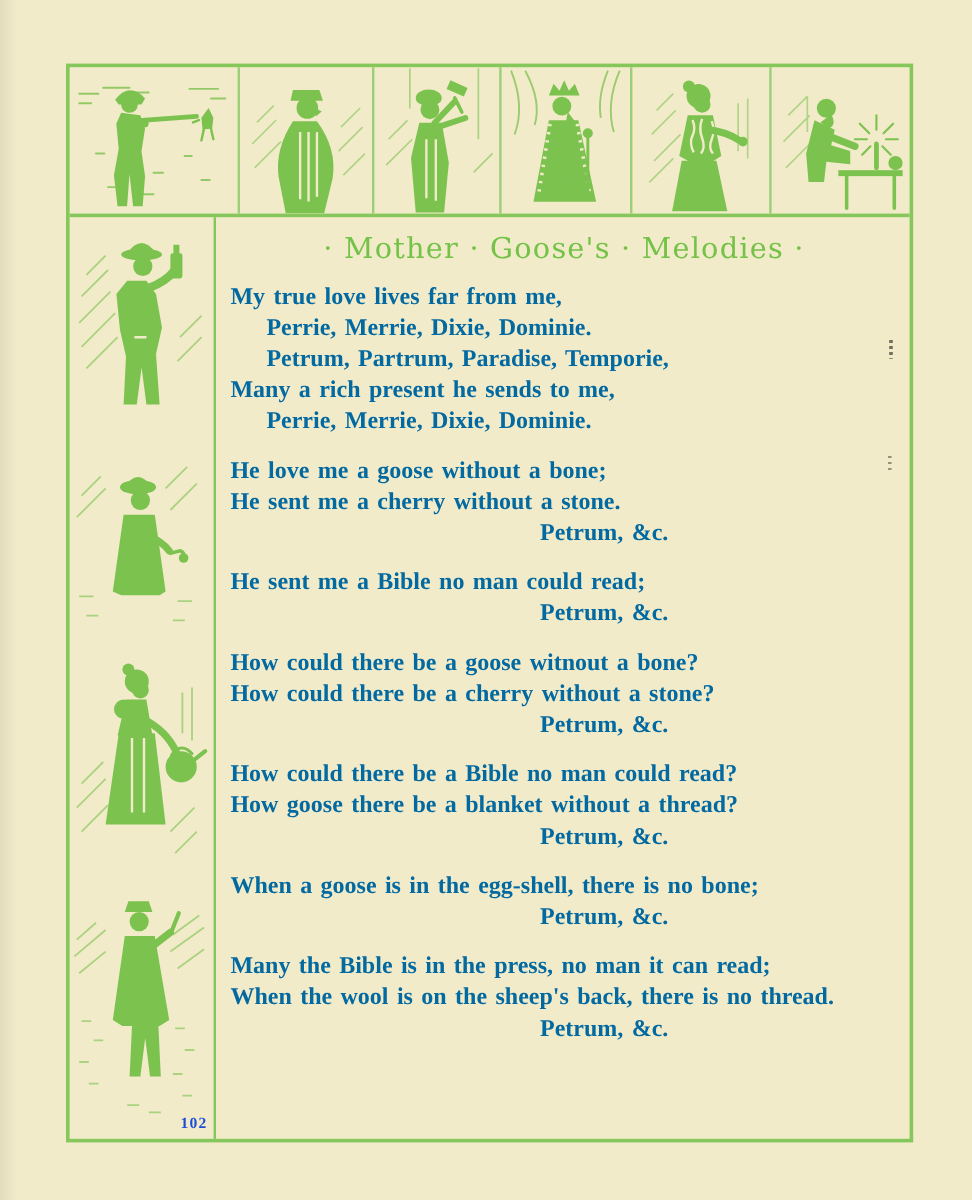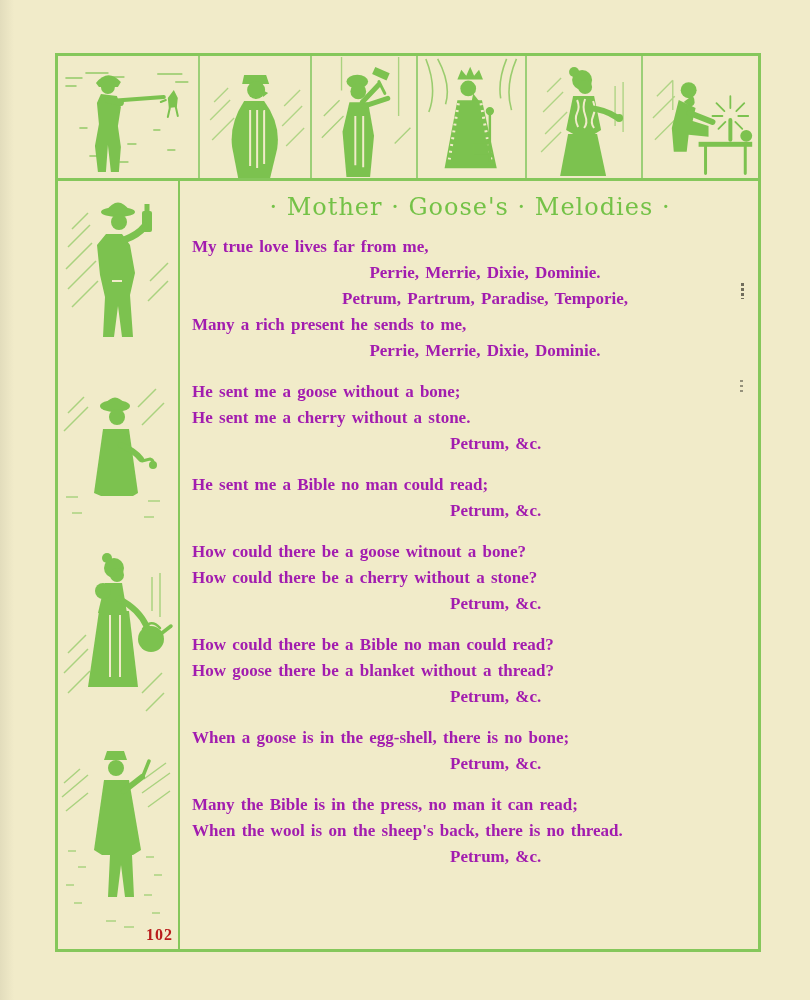--- a/index.html
+++ b/index.html
@@ -14,29 +14,29 @@
   .panel{position:relative;height:122px;border-right:2px solid #9ccf78;}
   .panel:last-child{border-right:none;}
   .panel svg{position:absolute;left:0;top:0;width:100%;height:100%;}
   .art{color:#7cc24f;}
   
   .lower{display:flex;height:768px;}
   .sidebar{position:relative;width:122px;border-right:2px solid #85c75b;box-sizing:border-box;
     display:flex;flex-direction:column;justify-content:space-between;padding:4px 0 26px 0;}
   .vignette{position:relative;width:120px;}
   .vignette svg{display:block;width:100%;height:100%;}
-  .pageno{position:absolute;bottom:5px;right:5px;font-size:16px;font-weight:bold;color:#b91c1c;letter-spacing:1px;margin-top:16px;}
+  .pageno{position:absolute;bottom:5px;right:5px;font-size:13px;font-weight:bold;color:#1d4ed8;letter-spacing:1px;margin-top:16px;}
   
   .main{flex:1;padding:4px 10px 0 12px;box-sizing:border-box;}
   .title{margin:8px 0 13px;text-align:center;font-family:"DejaVu Serif",serif;font-weight:normal;
     font-size:24px;letter-spacing:1px;color:#74c247;white-space:nowrap;}
   .stanza{margin:0 0 15px;}
-  .line{margin:0;font-size:17px;line-height:26px;font-weight:bold;color:#a21caf;
+  .line{margin:0;font-size:20px;line-height:26px;font-weight:bold;color:#0369a1;
     word-spacing:2px;white-space:nowrap;}
-  .indent{padding-left:30px;text-align:center;}
+  .indent{padding-left:30px;}
   .refrain{padding-left:258px;}
   
   .ink-mark{position:absolute;width:3px;}
   .mark-a{left:741px;top:283px;height:16px;
     background:repeating-linear-gradient(#3a382e 0 3px,transparent 3px 5px);opacity:.7;}
   .mark-b{left:740px;top:380px;height:12px;
     background:repeating-linear-gradient(#3a382e 0 2px,transparent 2px 5px);opacity:.5;}
 </style>
 </head>
 <body>
@@ -266,21 +266,21 @@
 
         <div class="stanza">
           <p class="line">My true love lives far from me,</p>
           <p class="line indent">Perrie, Merrie, Dixie, Dominie.</p>
           <p class="line indent">Petrum, Partrum, Paradise, Temporie,</p>
           <p class="line">Many a rich present he sends to me,</p>
           <p class="line indent">Perrie, Merrie, Dixie, Dominie.</p>
         </div>
 
         <div class="stanza">
-          <p class="line">He sent me a goose without a bone;</p>
+          <p class="line">He love me a goose without a bone;</p>
           <p class="line">He sent me a cherry without a stone.</p>
           <p class="line refrain">Petrum, &amp;c.</p>
         </div>
 
         <div class="stanza">
           <p class="line">He sent me a Bible no man could read;</p>
           <p class="line refrain">Petrum, &amp;c.</p>
         </div>
 
         <div class="stanza">

